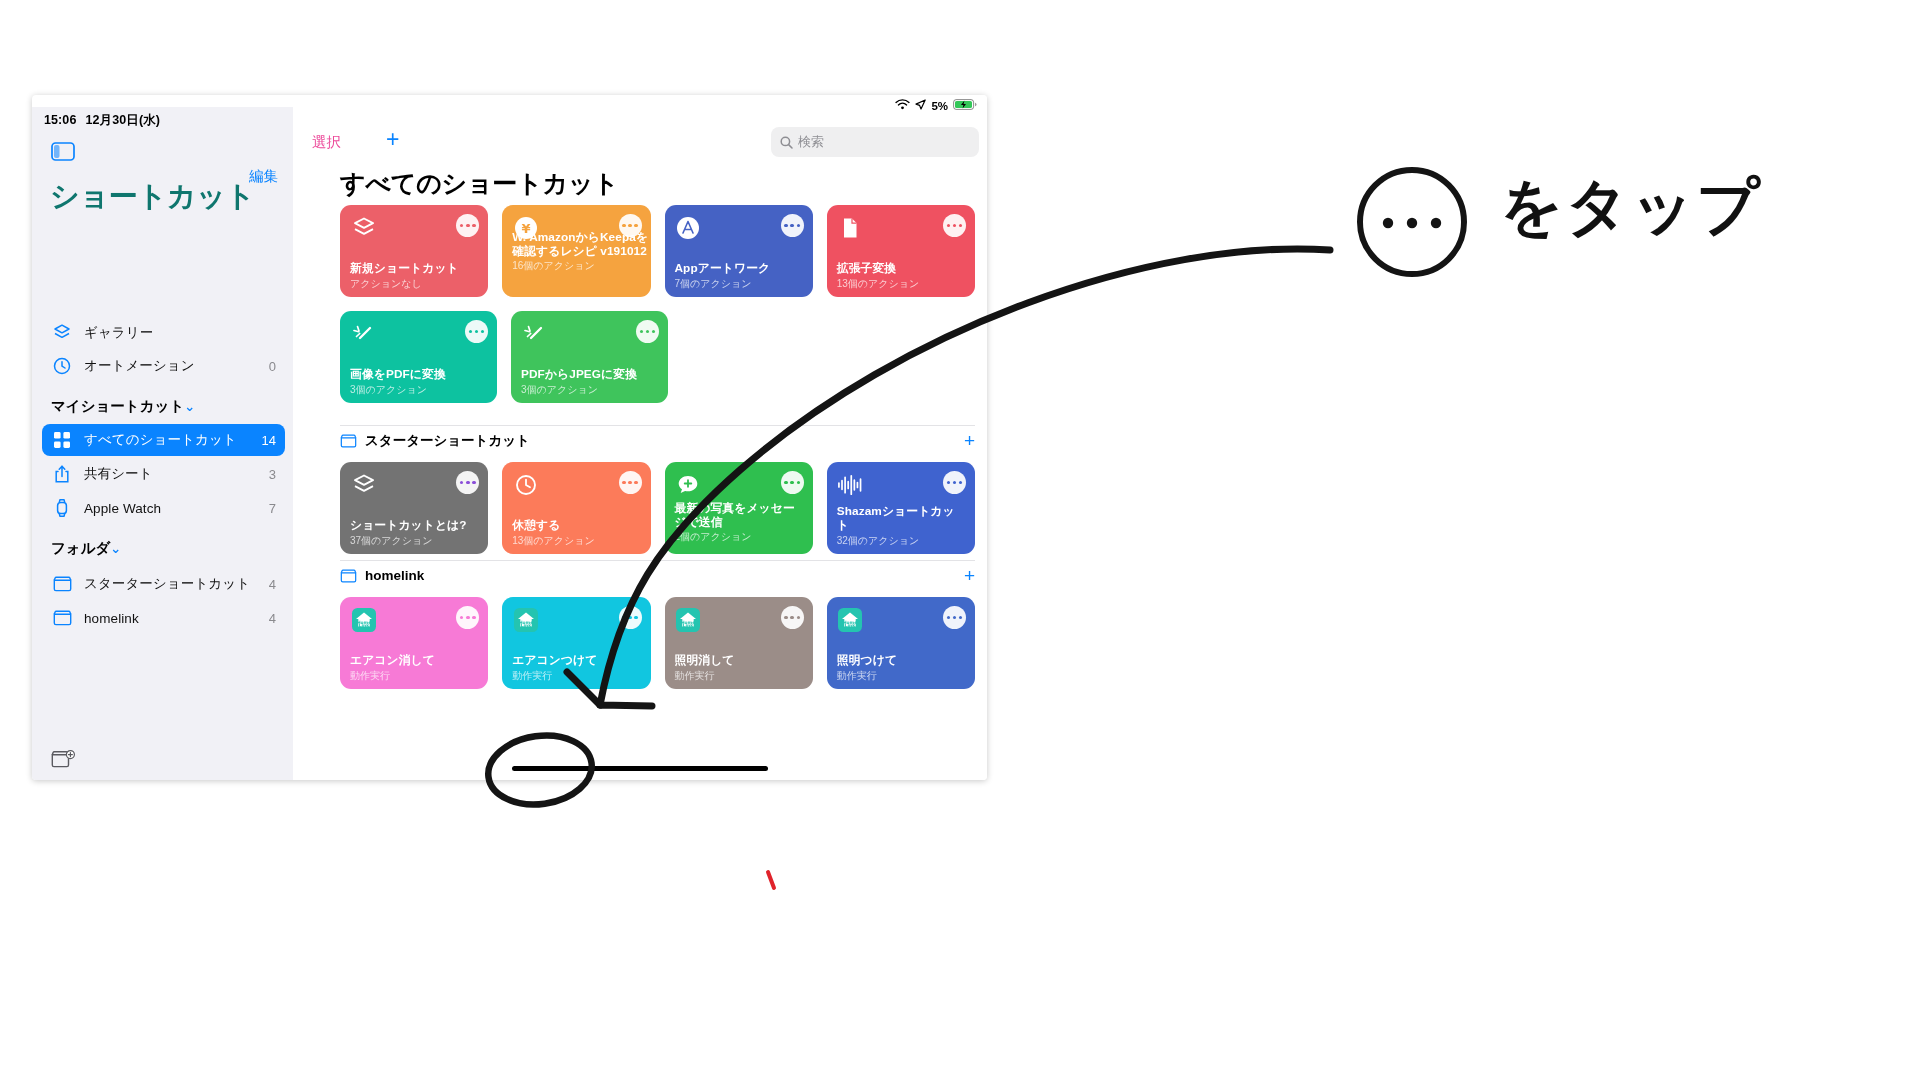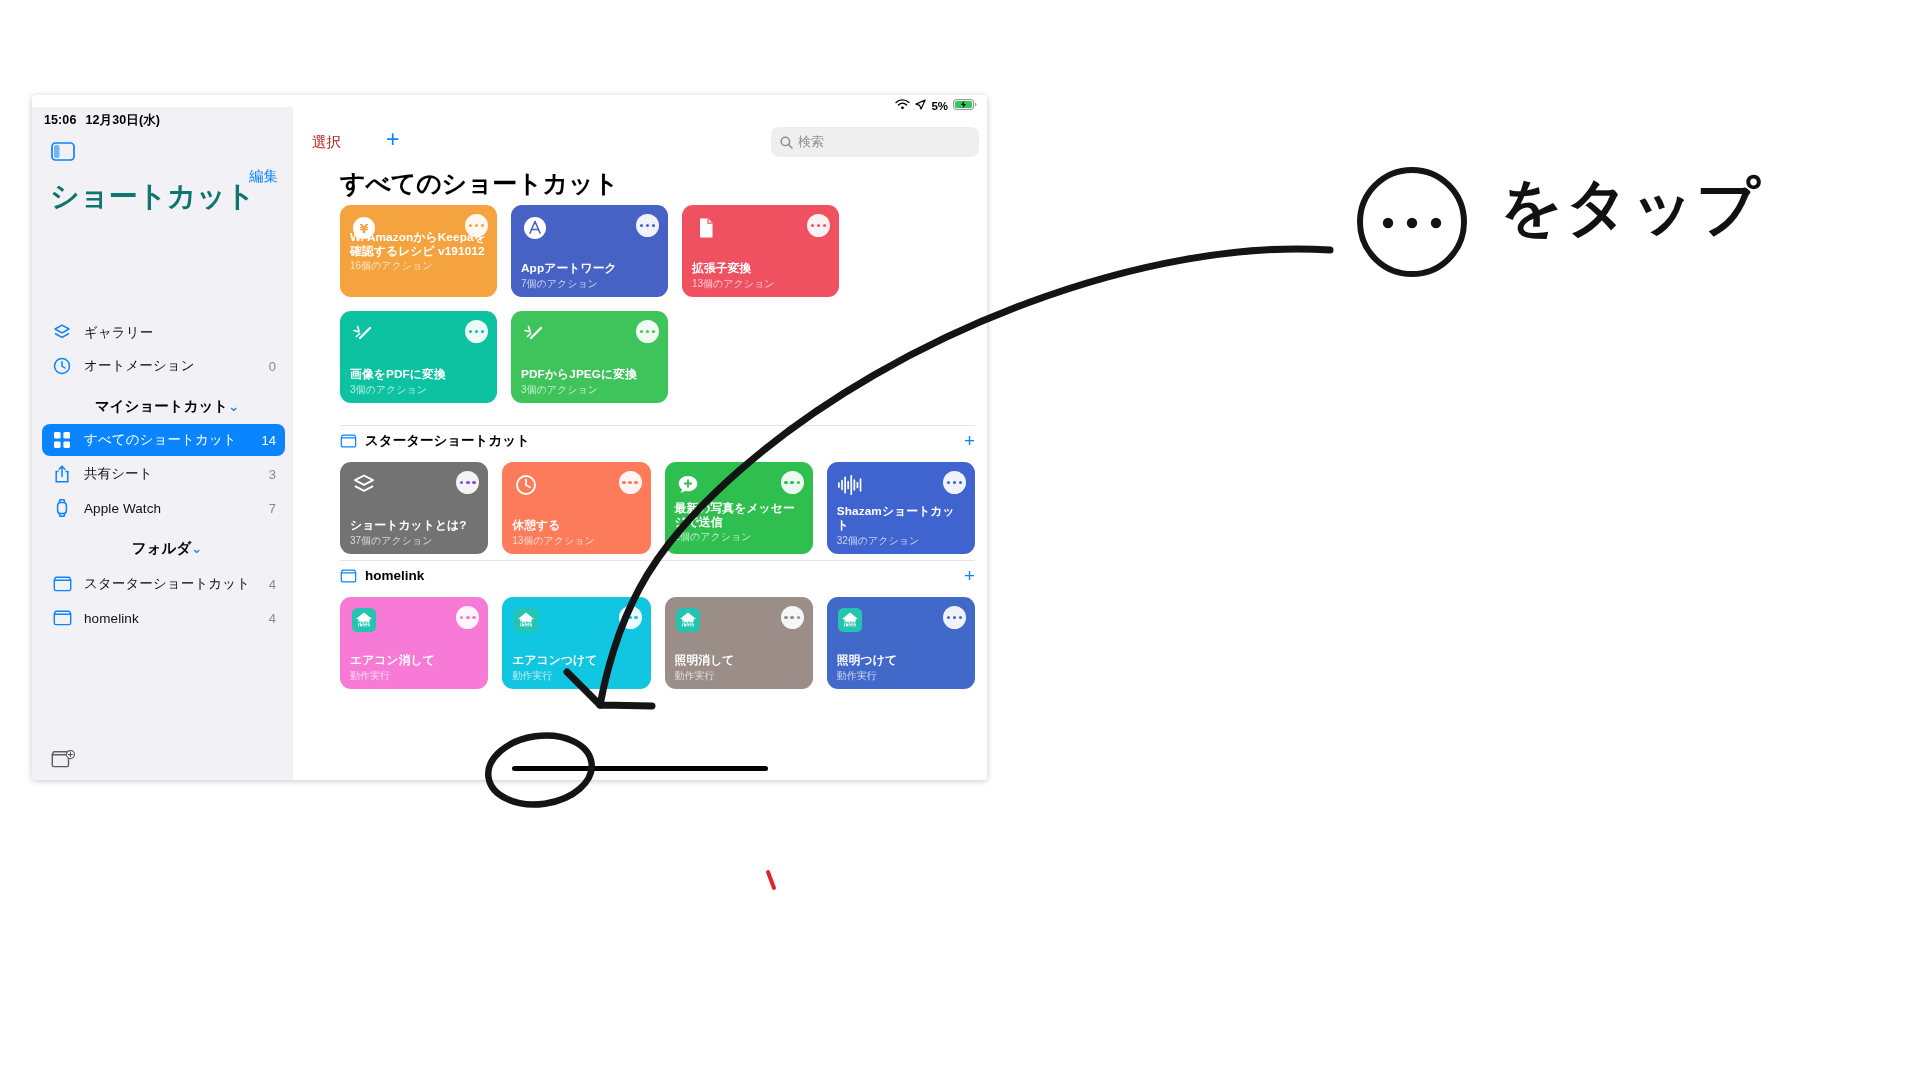--- a/index.html
+++ b/index.html
@@ -65,21 +65,21 @@
   }
   .nav-row .ic { width: 22px; height: 22px; flex: 0 0 22px; margin-right: 11px; display:flex; align-items:center; justify-content:center;}
   .nav-row .lbl { font-size: 13.5px; color: #111; flex: 1; letter-spacing:.1px;}
   .nav-row .cnt { font-size: 13px; color: #8a8a8e; }
   .nav-row.sel { background: #0a84ff; }
   .nav-row.sel .lbl, .nav-row.sel .cnt { color: #fff; }
 
   .sec-head {
     position: absolute; left: 19px;
     width: 232px;
-    display: flex; align-items: center; justify-content: center;
+    display: flex; align-items: center; justify-content: flex-start;
     font-size: 14.5px; font-weight: 700; color: #000;
   }
   .sec-head .chev { color: #0a84ff; font-size: 13px; font-weight: 700; }
 
   .newfolder {
     position: absolute; left: 19px; bottom: 22px;
     width: 24px; height: 20px;
   }
 
   
@@ -89,21 +89,21 @@
     background: #ffffff;
   }
   .statusbar-right {
     position: absolute; right: 10px; top: 4px;
     display: flex; align-items: center; gap: 5px;
     font-size: 11.5px; font-weight: 600; color: #000;
   }
   .main-toolbar { position: absolute; left: 0; top: 32px; width: 694px; height: 38px; }
   .tb-select {
     position: absolute; left: 19px; top: 6px;
-    font-size: 14.5px; color: #b91c1c; cursor: pointer;
+    font-size: 14.5px; color: #ec4899; cursor: pointer;
   }
   .tb-plus {
     position: absolute; left: 93px; top: 1px;
     font-size: 23px; color: #0a84ff; cursor: pointer; line-height: 1;
   }
   .searchbox {
     position: absolute; right: 8px; top: 0px;
     width: 208px; height: 30px;
     background: #efeff0; border-radius: 8px;
     display: flex; align-items: center; padding: 0 9px;
@@ -333,20 +333,37 @@
             </svg>
           </span>
           <span class="ph">検索</span>
         </div>
       </div>
 
       <div class="page-title">すべてのショートカット</div>
 
       <div class="grid" style="top:110px">
         <div class="row">
+          <div class="card" style="background:#ec6069">
+            <div class="glyph">
+              <svg width="26" height="26" viewBox="0 0 26 26">
+                  <path d="M13 3.5 22 8.2 13 12.9 4 8.2z" fill="none" stroke="#fff" stroke-width="1.9" stroke-linejoin="round"></path>
+                  <path d="M4 14.2 13 18.9l9-4.7" fill="none" stroke="#fff" stroke-width="1.9" stroke-linejoin="round"></path>
+                </svg>
+            </div>
+            <div class="dots">
+                <i style="background:#ec6069"></i>
+                <i style="background:#ec6069"></i>
+                <i style="background:#ec6069"></i>
+              </div>
+            <div class="txt">
+              <div class="nm">新規ショートカット</div>
+              <div class="sub">アクションなし</div>
+            </div>
+          </div>
 
           <div class="card" style="background:#f5a33f">
             <div class="glyph">
               <svg width="26" height="26" viewBox="0 0 26 26">
                   <circle cx="13" cy="13" r="11" fill="#fff"></circle>
                   <text x="13" y="18" font-size="13" font-weight="700" fill="#f5a33f" text-anchor="middle" font-family="DejaVu Sans">¥</text>
                 </svg>
             </div>
             <div class="dots">
                 <i style="background:#f5a33f"></i>

